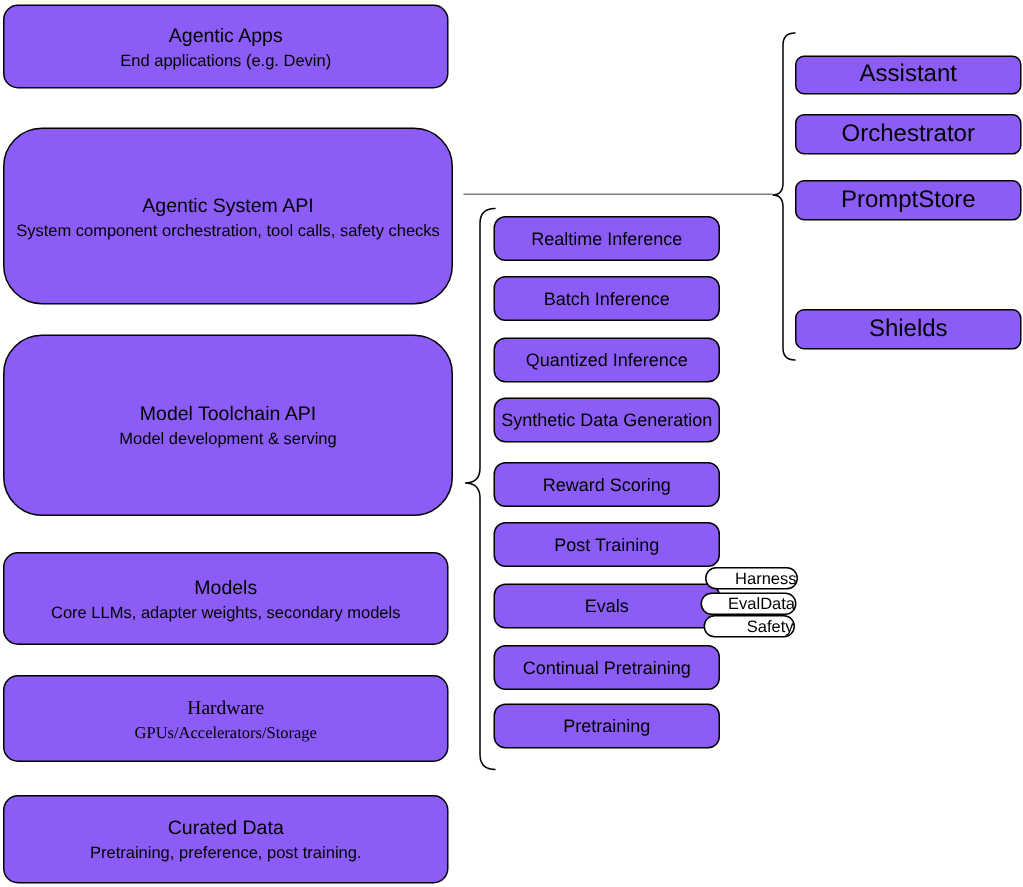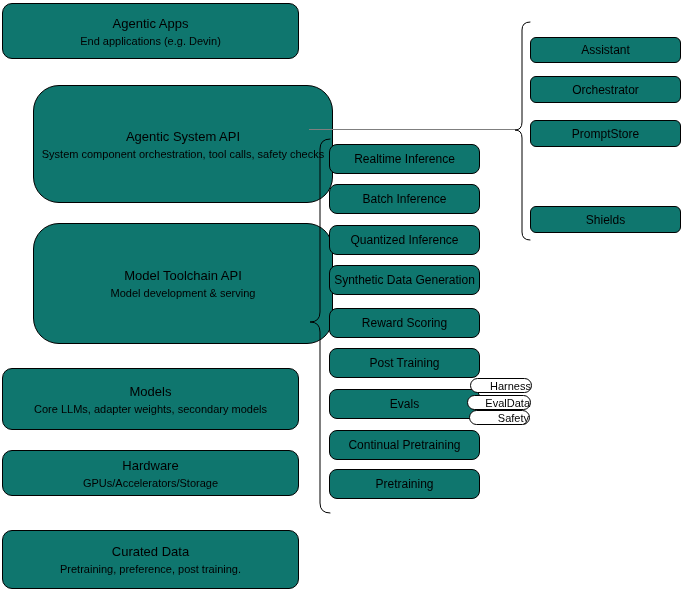--- a/index.html
+++ b/index.html
@@ -7,35 +7,35 @@
     position: relative;
     width: 682px;
     height: 591px;
     background: #ffffff;
     font-family: "Liberation Sans", sans-serif;
     color: #000000;
     overflow: hidden;
   }
   .box {
     position: absolute;
-    background: #0f766e;
+    background: #8b5cf6;
     border: 1px solid #000000;
     box-sizing: border-box;
     display: flex;
     flex-direction: column;
     align-items: center;
     justify-content: center;
     text-align: center;
   }
   .lbox { left: 2px; width: 297px; border-radius: 10px; }
-  .lbox.big { width: 300px; border-radius: 26px; margin-left: 31px; }
+  .lbox.big { width: 300px; border-radius: 26px; }
   .title { font-size: 13px; line-height: 15px; }
   .sub { font-size: 11px; line-height: 12px; margin-top: 4px; }
   .mbox { left: 329px; width: 151px; height: 30px; border-radius: 8px; font-size: 12px; }
-  .rbox { left: 530px; width: 151px; height: 27px; border-radius: 6px; font-size: 12px; }
+  .rbox { left: 530px; width: 151px; height: 27px; border-radius: 6px; font-size: 16px; }
   .pill {
     position: absolute;
     background: #ffffff;
     border: 1px solid #000000;
     border-radius: 8px;
     box-sizing: border-box;
     display: flex;
     align-items: center;
     justify-content: flex-end;
     font-size: 11px;
@@ -67,21 +67,21 @@
   <div class="box lbox big" style="top:223px; height:121px;">
     <div class="title">Model Toolchain API</div>
     <div class="sub">Model development &amp; serving</div>
   </div>
 
   <div class="box lbox" style="top:368px; height:62px;">
     <div class="title">Models</div>
     <div class="sub">Core LLMs, adapter weights, secondary models</div>
   </div>
 
-  <div class="box lbox" style="top:450px; height:46px;">
+  <div class="box lbox" style="top:450px; height:58px;font-family:Liberation Serif, serif;">
     <div class="title">Hardware</div>
     <div class="sub">GPUs/Accelerators/Storage</div>
   </div>
 
   <div class="box lbox" style="top:530px; height:59px;">
     <div class="title">Curated Data</div>
     <div class="sub">Pretraining, preference, post training.</div>
   </div>
 
   <div class="connector" style="left:309px; top:129px; width:206px;"></div>

